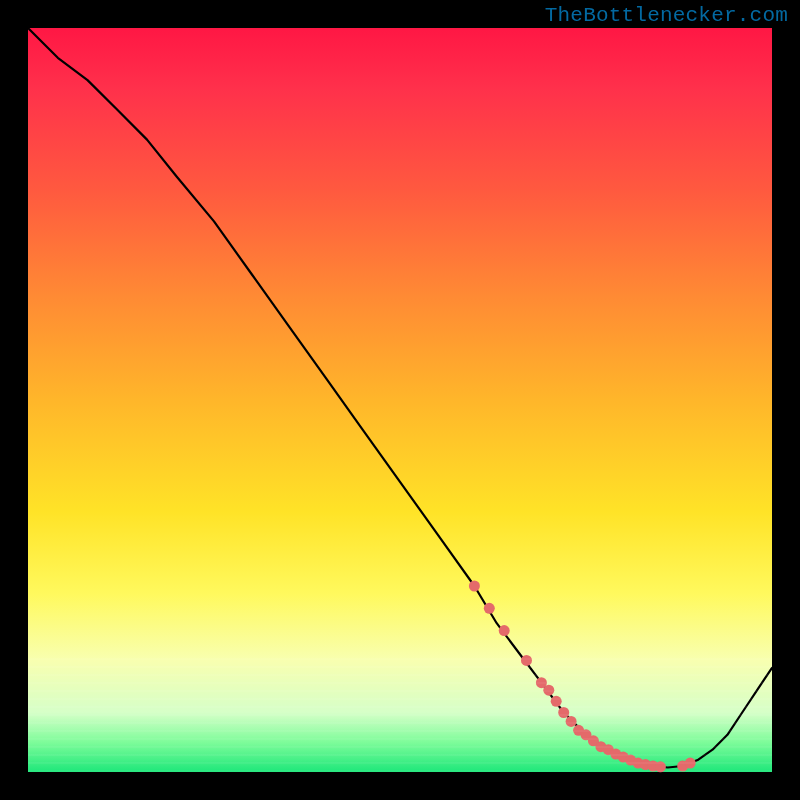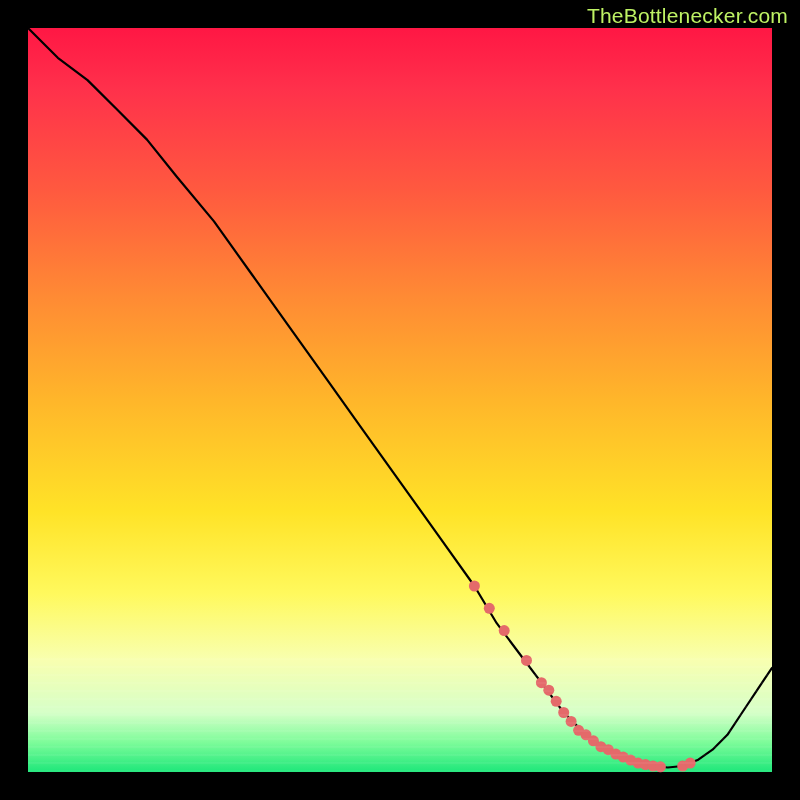--- a/index.html
+++ b/index.html
@@ -14,23 +14,24 @@
   .frame {
     position: relative;
     width: 800px;
     height: 800px;
     background: #000;
   }
   .watermark {
     position: absolute;
     top: 4px;
     right: 12px;
-    color: #bef264;
+    color: #0369a1;
     font-size: 21px;
     letter-spacing: 0.2px;
+    font-family: Liberation Mono, monospace;
   }
   .plot-area {
     position: absolute;
     left: 28px;
     top: 28px;
     width: 744px;
     height: 744px;
     background: linear-gradient(to bottom,
       #ff1744 0%,
       #ff304b 8%,

